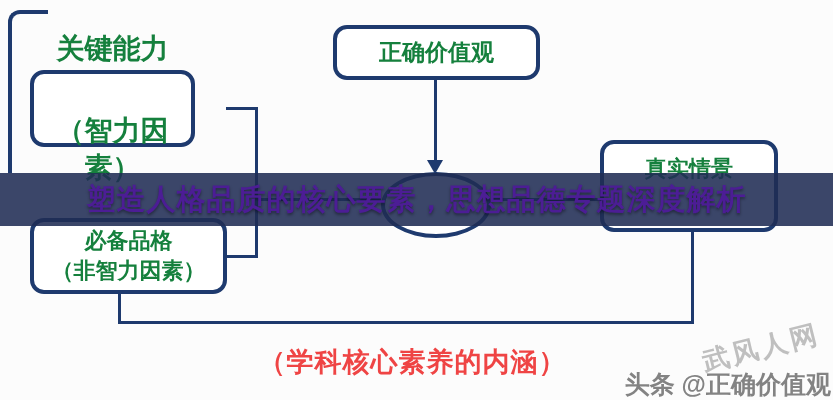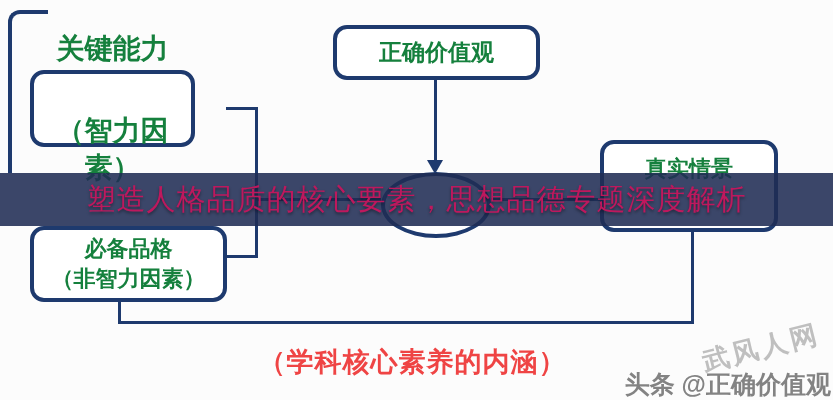--- a/index.html
+++ b/index.html
@@ -11,21 +11,21 @@
   
   .box {
     position:absolute; background:#ffffff;
     border:4px solid #1e3a6e; border-radius:14px;
     display:flex; flex-direction:column; align-items:center; justify-content:center;
     color:#15803d; font-weight:bold; text-align:center;
     box-sizing:border-box; z-index:2; line-height:1.35;
   }
   .box-top        { left:333px; top:25px;  width:207px; height:55px; font-size:23px; }
   .box-left-top   { left:30px;  top:70px;  width:165px; height:77px; font-size:28px;gap:44px; }
-  .box-left-bottom{ left:30px;  top:218px; width:197px; height:76px; font-size:22px;margin-top:8px; }
+  .box-left-bottom{ left:30px;  top:218px; width:197px; height:76px; font-size:22px; }
   .box-right      { left:600px; top:140px; width:178px; height:92px; font-size:22px;
                     justify-content:flex-start; padding-top:10px; }
   
   .ellipse {
     position:absolute; left:381px; top:172px; width:110px; height:66px;
     background:#ffffff; border:4px solid #1e3a6e; border-radius:50%;
     box-sizing:border-box; z-index:1;
   }
   
   .line { position:absolute; background:#1e3a6e; z-index:1; }
@@ -46,21 +46,21 @@
     text-align:center; font-size:27px; font-weight:bold; color:#ef4444;
     letter-spacing:1px; z-index:2;
   }
   
   .banner {
     position:absolute; left:0; top:173px; width:833px; height:53px;
     background:rgba(32,44,84,0.88); z-index:10;
     display:flex; align-items:center; justify-content:center;
   }
   .banner span {
-    color:#be185d; font-size:29px; font-weight:normal; letter-spacing:1px;
+    color:#4c1d95; font-size:29px; font-weight:bold; letter-spacing:1px;
     text-shadow:0 2px 3px rgba(0,0,0,0.4); white-space:nowrap;
   }
   
   .wm-diagonal {
     position:absolute; right:12px; top:330px; z-index:11;
     transform:rotate(-14deg); transform-origin:center;
     font-size:27px; font-weight:bold; letter-spacing:3px;
     color:rgba(150,150,150,0.6); white-space:nowrap;
   }
   .wm-credit {

